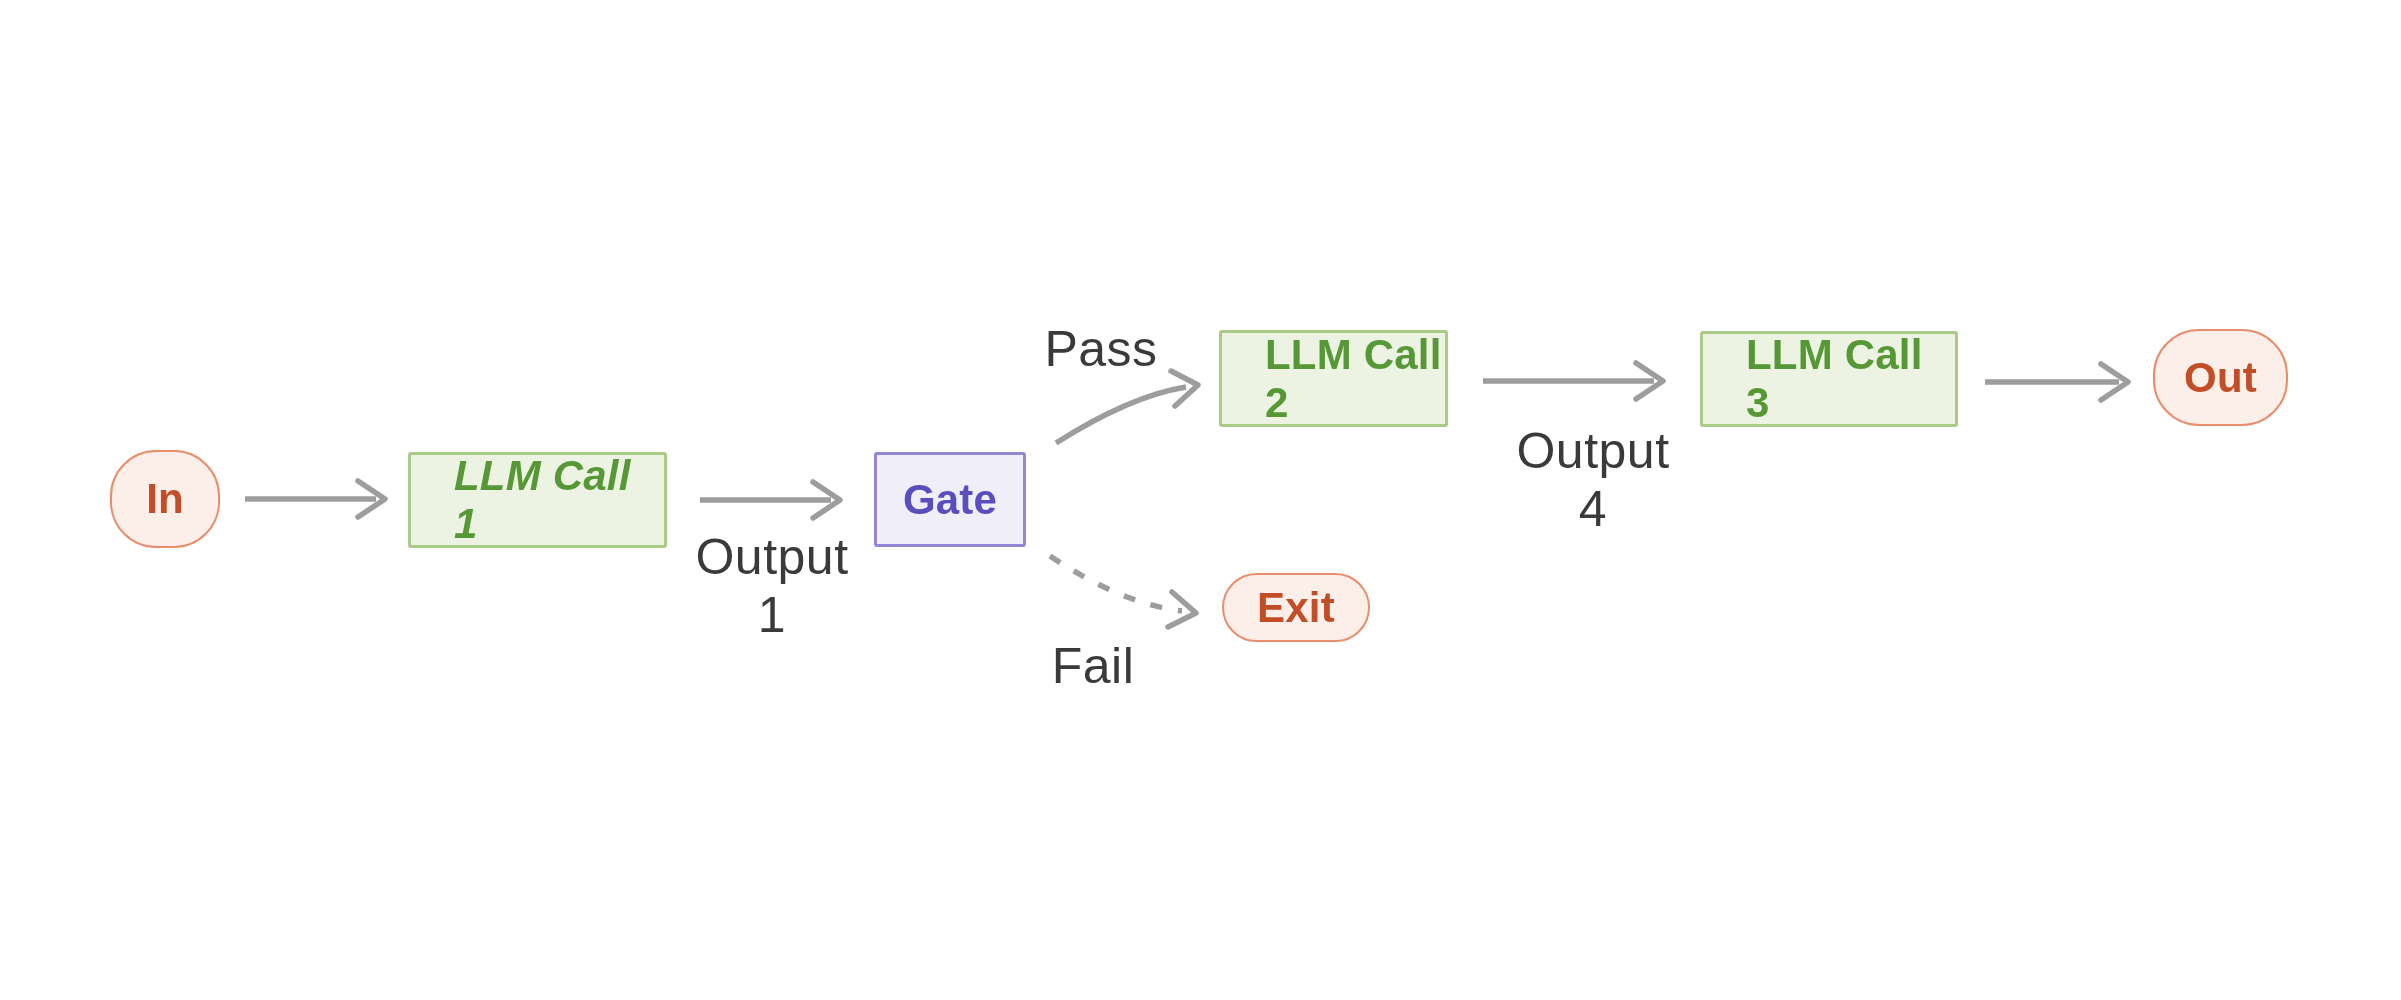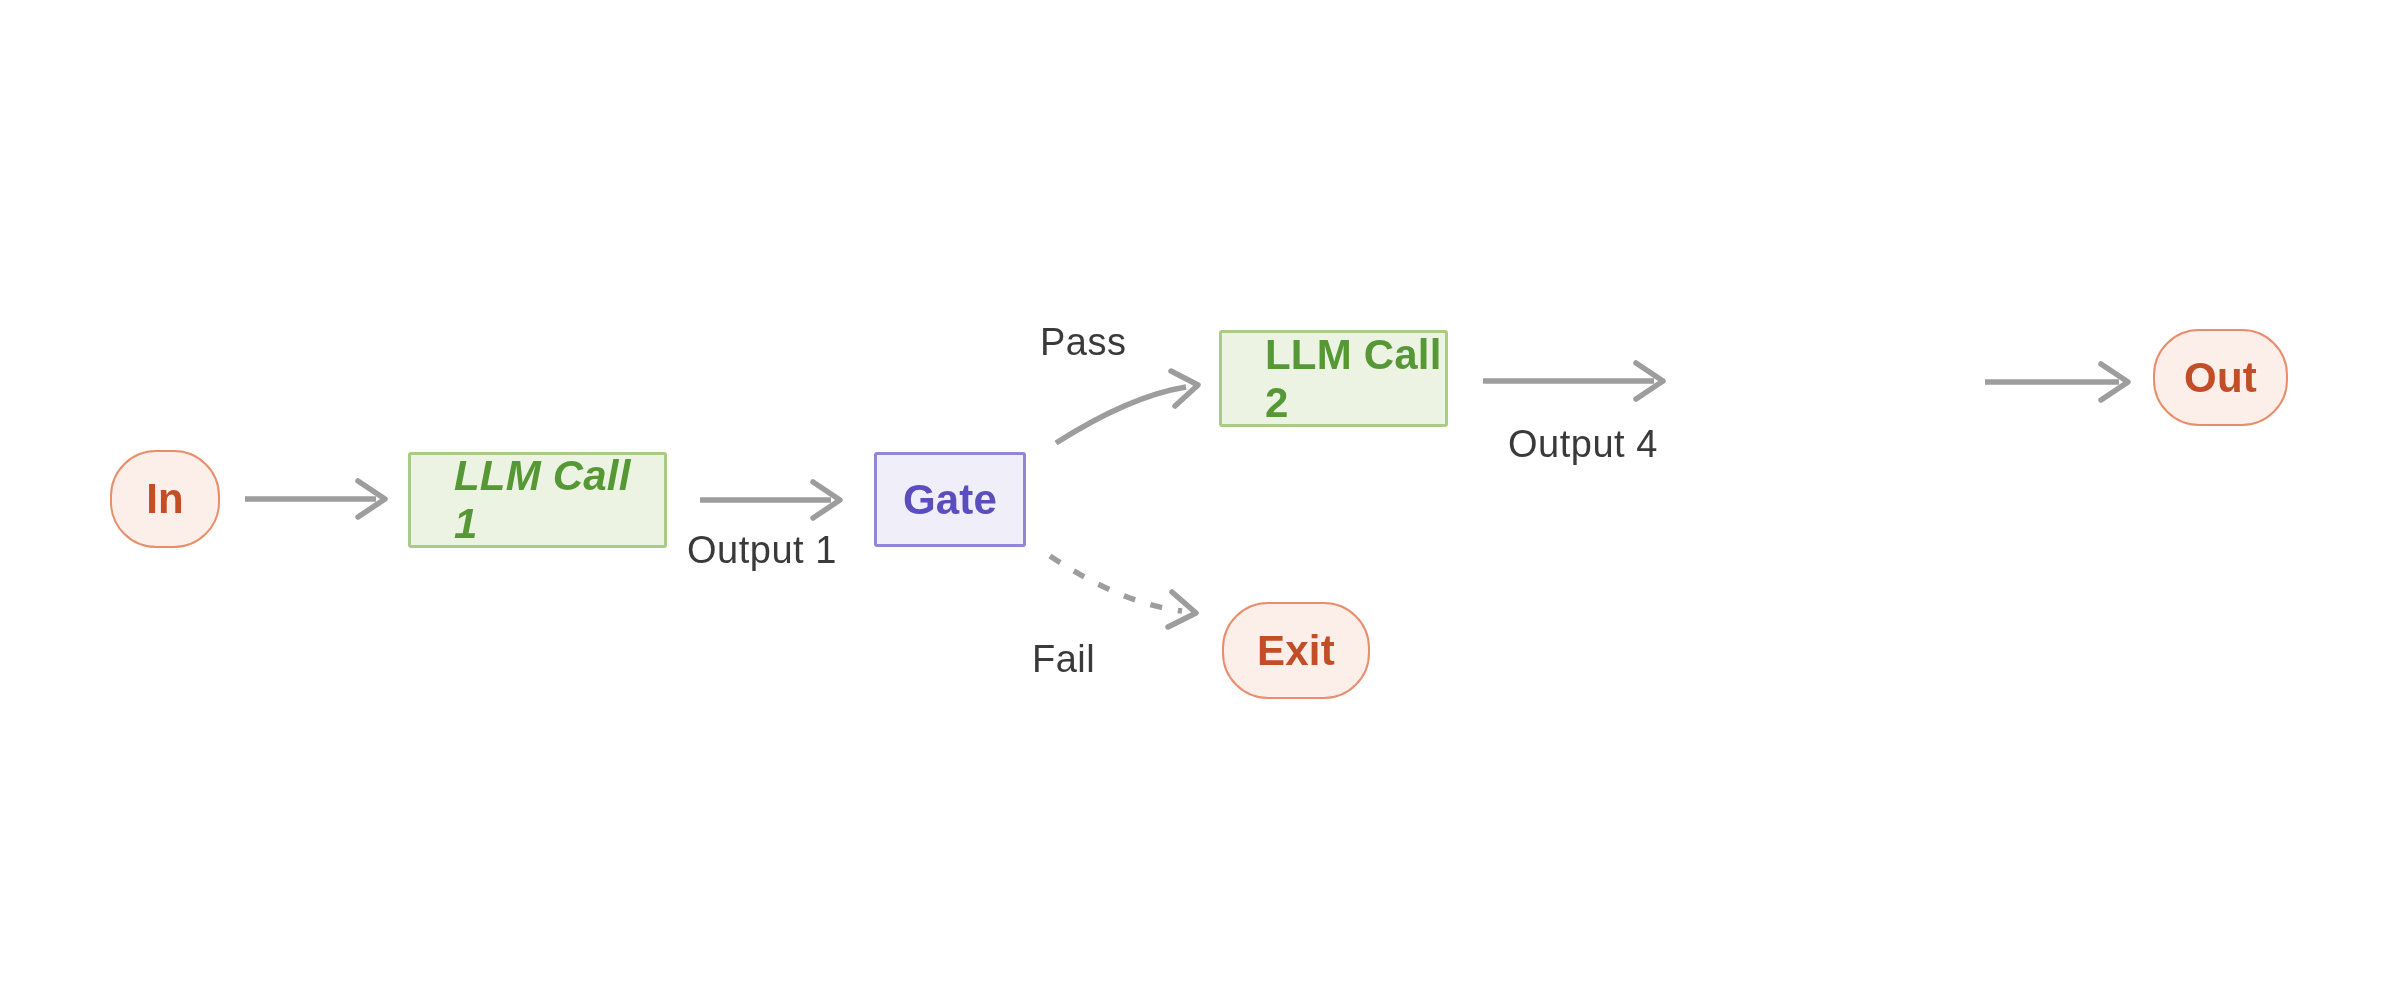--- a/index.html
+++ b/index.html
@@ -74,35 +74,35 @@
     border-radius: 3px;
   }
   .node.terminal {
     background: var(--terminal-fill);
     border: 2.5px solid var(--terminal-border);
     color: var(--terminal-text);
     border-radius: 46px;
   }
   .edge-label {
     position: absolute;
-    font-size: 38px;
+    font-size: 50px;
     font-weight: 400;
     color: var(--label-text);
-    text-align: left;
+    text-align: center;
     line-height: 1.15;
     letter-spacing: 0.5px;
   }
   
   #node-in       { left: 110px;  top: 450px; width: 110px; height: 98px; }
   #node-llm1     { left: 408px;  top: 452px; width: 259px; height: 96px; font-style: italic; }
   #node-gate     { left: 874px;  top: 452px; width: 152px; height: 95px; }
   #node-llm2     { left: 1219px; top: 330px; width: 229px; height: 97px; }
   #node-llm3     { left: 1700px; top: 331px; width: 258px; height: 96px; }
   #node-out      { left: 2153px; top: 329px; width: 135px; height: 97px; }
-  #node-exit     { left: 1222px; top: 573px; width: 148px; height: 97px; margin-top: 29px; }
+  #node-exit     { left: 1222px; top: 573px; width: 148px; height: 69px; }
   
   #label-output1 { left: 687px;  top: 529px; width: 170px; }
   #label-output2 { left: 1508px; top: 423px; width: 170px; }
   #label-pass    { left: 1040px; top: 321px; width: 122px; }
   #label-fail    { left: 1032px; top: 638px; width: 122px; }
 </style>
 </head>
 <body>
 
 <div class="canvas">
@@ -149,20 +149,23 @@
   </div>
 
   <div class="node decision" id="node-gate">
     <span>Gate</span>
   </div>
 
   <div class="node process" id="node-llm2">
     <span>LLM Call 2</span>
   </div>
 
+  <div class="node process" id="node-llm3">
+    <span>LLM Call 3</span>
+  </div>
 
   <div class="node terminal" id="node-out">
     <span>Out</span>
   </div>
 
   <div class="node terminal" id="node-exit">
     <span>Exit</span>
   </div>
 
   <div class="edge-label" id="label-output1">Output 1</div>

